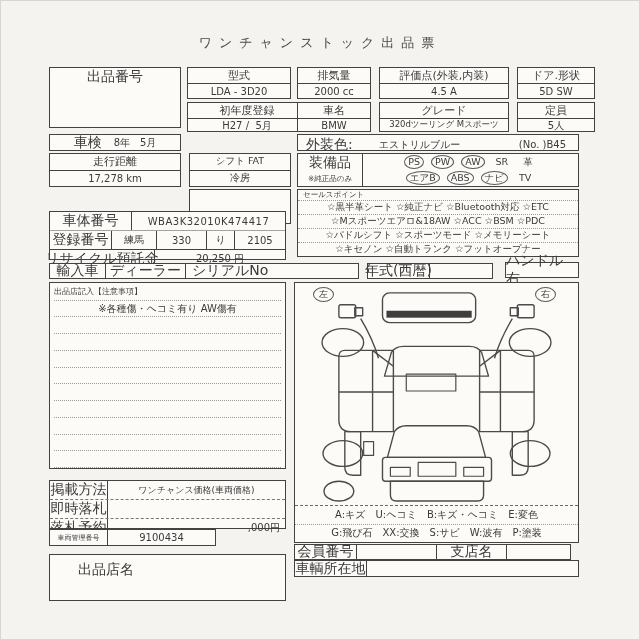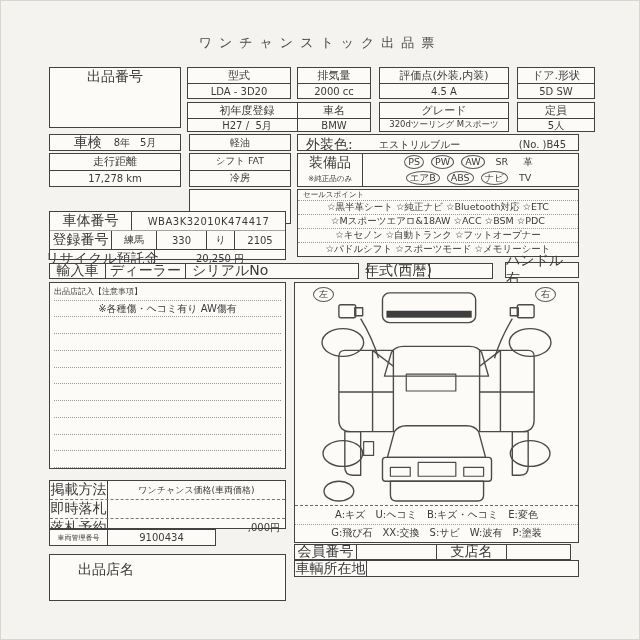--- a/index.html
+++ b/index.html
@@ -78,21 +78,20 @@
   </div>
   <div class="abs b fieldbox" style="left:516px;top:101px;width:78px;height:30px">
     <div class="frow l">定員</div>
     <div class="frow v">5人</div>
   </div>
 
   <div class="abs b cflex" style="left:48px;top:133px;width:132px;height:17px;gap:12px">
     <span class="lbl9">車検</span>
     <span class="val10" style="white-space:pre">8年　5月</span>
   </div>
-  <div class="abs b cflex val10" style="left:188px;top:133px;width:102px;height:17px">軽油</div>
   <div class="abs b" style="left:296px;top:133px;width:282px;height:17px;display:flex;align-items:center;padding:4px 12px 0 8px">
     <span class="lbl9">外装色:</span>
     <span class="val10" style="margin-left:26px">エストリルブルー</span>
     <span class="val10" style="margin-left:auto">(No. )B45</span>
   </div>
 
   <div class="abs b fieldbox" style="left:48px;top:152px;width:132px;height:34px">
     <div class="frow l">走行距離</div>
     <div class="frow v">17,278 km</div>
   </div>
@@ -121,22 +120,22 @@
       </div>
     </div>
   </div>
 
   <div class="abs b" style="left:188px;top:188px;width:102px;height:35px"></div>
 
   <div class="abs b" style="left:296px;top:188px;width:282px;height:68px;display:flex;flex-direction:column">
     <div class="lbl7" style="height:11px;display:flex;align-items:center;padding-left:5px">セールスポイント</div>
     <div class="sline">☆黒半革シート ☆純正ナビ ☆Bluetooth対応 ☆ETC</div>
     <div class="sline">☆Mスポーツエアロ&amp;18AW ☆ACC ☆BSM ☆PDC</div>
+    <div class="sline">☆パドルシフト ☆スポーツモード ☆メモリーシート</div>
     <div class="sline">☆キセノン ☆自動トランク ☆フットオープナー</div>
-    <div class="sline">☆パドルシフト ☆スポーツモード ☆メモリーシート</div>
   </div>
 
   <div class="abs b" style="left:48px;top:210px;width:237px;height:49px;display:flex;flex-direction:column">
     <div class="rowcells" style="flex:1;border-bottom:1px solid #a3a3a3">
       <div class="rt lbl9" style="width:82px">車体番号</div>
       <div class="val10" style="flex:1;letter-spacing:.5px">WBA3K32010K474417</div>
     </div>
     <div class="rowcells" style="flex:1;border-bottom:1px solid #424242">
       <div class="rt lbl9" style="width:62px">登録番号</div>
       <div class="rt val10" style="width:45px">練馬</div>

